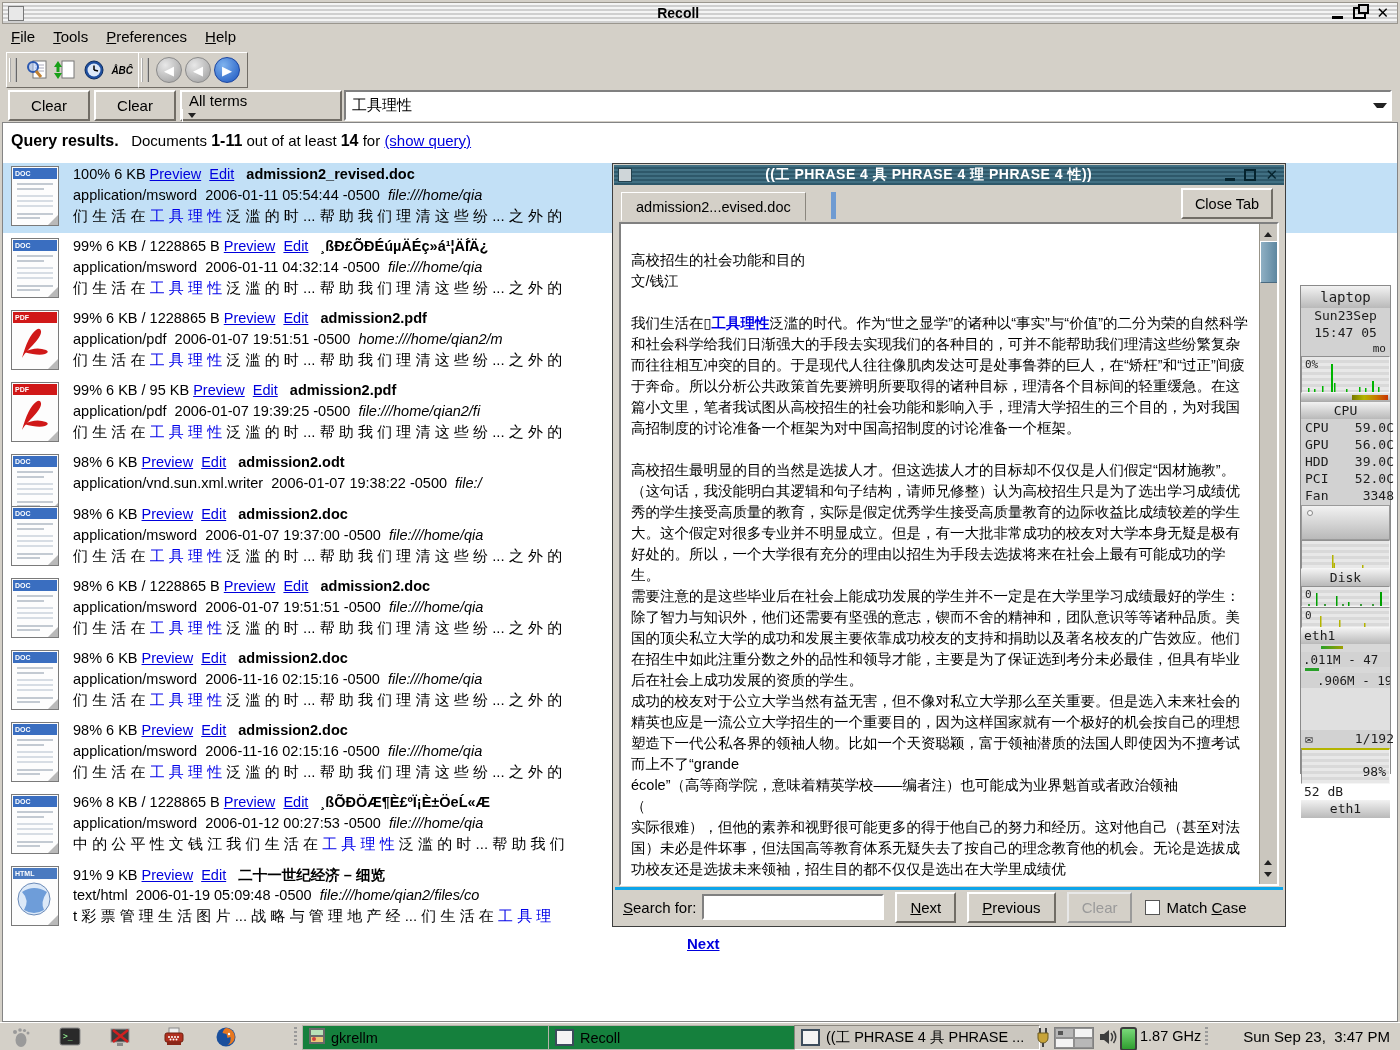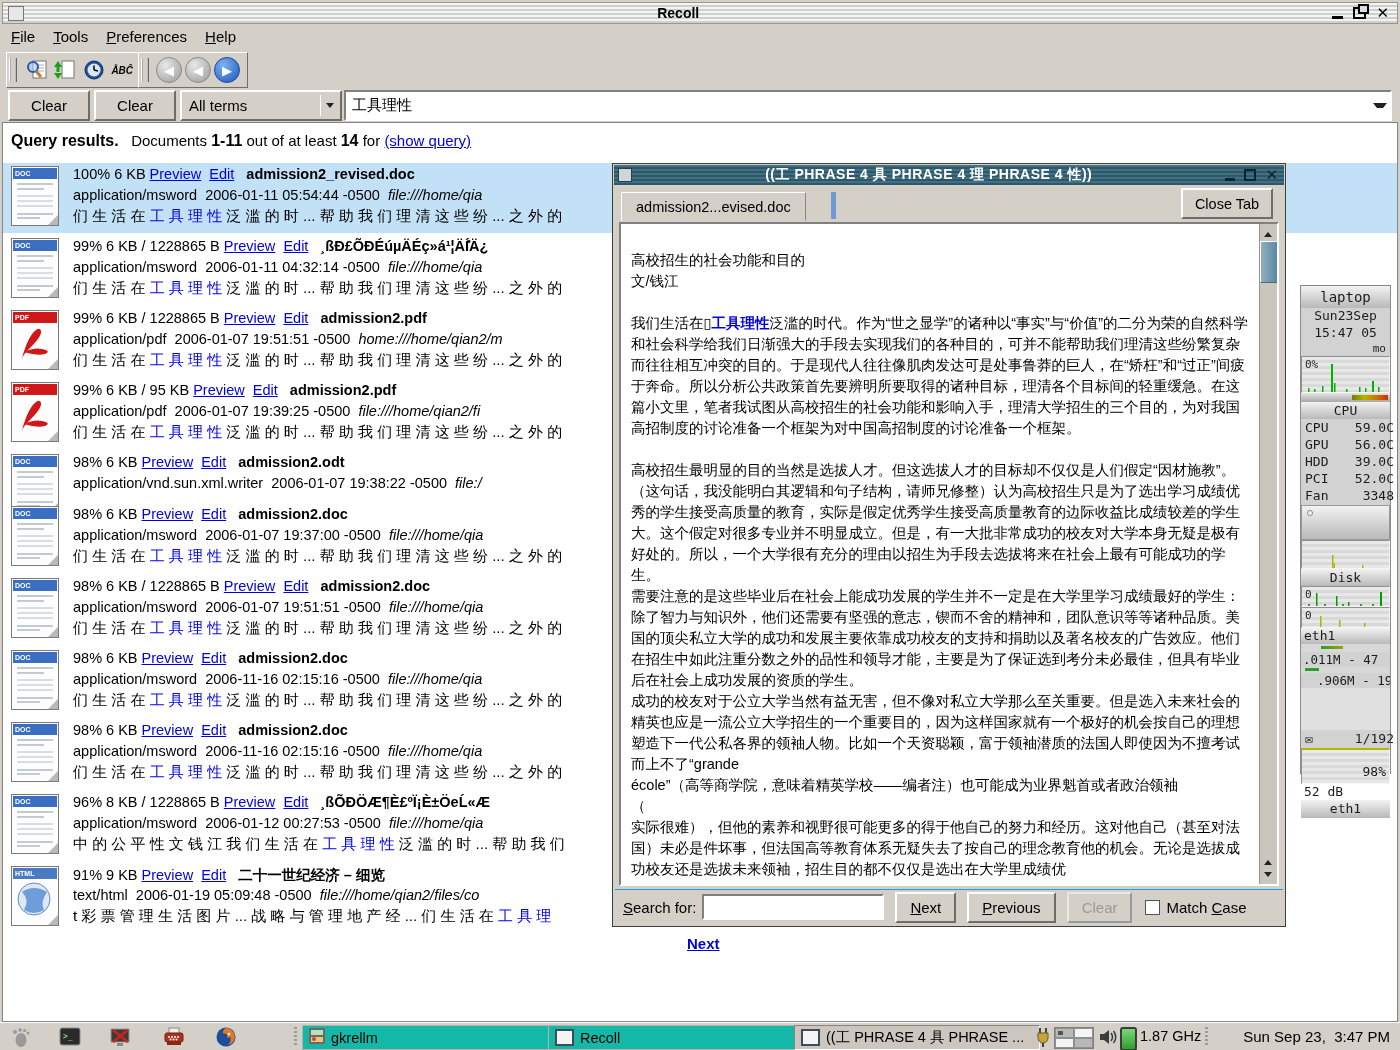--- a/index.html
+++ b/index.html
@@ -28,21 +28,21 @@
   
   .tool-group{top:52px;height:34px;display:flex;align-items:center;gap:3px;padding:0 6px 0 2px;}
   .grip{width:4px;height:24px;border-left:2px ridge #fff;border-right:2px ridge #bbb;margin-right:4px;}
   .ticon{width:26px;height:26px;display:flex;align-items:center;justify-content:center;font-style:italic;}
   .navcirc{width:24px;height:24px;border-radius:50%;display:flex;align-items:center;justify-content:center;
            color:#fff;font-size:13px;font-weight:bold;}
   .nav-dis{background:radial-gradient(circle at 35% 30%,#e8e8e8,#9a9a9a);border:1px solid #8a8a8a;}
   .nav-en{background:radial-gradient(circle at 35% 30%,#7eb2ee,#1a55c0);border:1px solid #1a44a0;}
   
   .srow-btn{top:90px;height:27px;width:78px;}
-  .combo{top:90px;left:180px;width:158px;height:27px;display:flex;align-items:center;}
+  .combo{top:90px;left:180px;width:158px;height:27px;display:flex;align-items:flex-start;flex-direction:column;}
   .combo-text{flex:1;padding-left:7px;font-size:15px;}
   .combo-arrow{width:17px;height:21px;margin-right:2px;border-left:1px solid #fff;display:flex;align-items:center;justify-content:center;}
   .tri-down{width:0;height:0;border:4px solid transparent;border-top:5px solid #222;margin-top:4px;}
   .tri-up{width:0;height:0;border:4px solid transparent;border-bottom:5px solid #222;margin-bottom:4px;}
   .query-input{top:90px;left:344px;width:1044px;height:27px;background:#fff;display:flex;align-items:center;
       border:2px solid;border-color:#808080 #fff #fff #808080;}
   .query-input span{padding-left:6px;font-size:15px;}
   .query-dd{position:absolute;right:3px;top:7px;}
   
   .results{top:122px;left:2px;width:1394px;height:898px;background:#fff;border:1px solid #848484;overflow:hidden;}
@@ -84,41 +84,41 @@
       border:2px solid;border-color:#808080 #fff #fff #808080;overflow:hidden;}
   .pv-textwrap{position:absolute;left:0;top:0;right:17px;bottom:0;overflow:hidden;padding:26px 12px 0 10px;
       font-size:14.5px;line-height:21px;}
   .para{white-space:pre-wrap;}
   .para.gap{margin-bottom:21px;}
   .pv-hi{color:#0000e8;font-weight:bold;}
   .sbar{position:absolute;top:0;right:0;bottom:0;width:17px;background:#cac6be;border-left:1px solid #989488;}
   .sb-btn{position:absolute;left:0;width:16px;height:16px;display:flex;align-items:center;justify-content:center;}
   .sb-thumb{position:absolute;left:0;top:17px;width:16px;height:40px;
       background:linear-gradient(90deg,#8fb0c4,#5d87a0);border:1px solid #fff;border-right-color:#4a6a80;border-bottom-color:#4a6a80;}
-  .pv-findbar{position:absolute;left:2px;right:2px;bottom:2px;height:34px;border-top:1px solid #0ea5e9;display:flex;align-items:center;font-size:15px;}
+  .pv-findbar{position:absolute;left:2px;right:2px;bottom:2px;height:34px;border-top:3px solid #0ea5e9;display:flex;align-items:center;font-size:15px;}
   .find-input{width:178px;height:22px;margin-left:6px;}
   .fbtn{height:27px;padding:0 13px;margin-left:11px;}
   .fbtn.dis{color:#9a9a9a;border-color:#e8e8e8 #9a9a9a #9a9a9a #e8e8e8;}
   .chk{width:13px;height:13px;background:#fff;border:1px solid #555;margin:0 6px 0 13px;}
   
   .gk{left:1300px;top:285px;width:89px;height:487px;background:#d2d2d2;border:1px solid #8a8a8a;
       font-family:"DejaVu Sans Mono","Liberation Mono",monospace;font-size:13px;color:#1c1c1c;}
   .gk .sec{position:relative;width:100%;overflow:hidden;}
   .gk .grad{background:linear-gradient(180deg,#f2f2f2,#b9b9b9);}
   .gk .chart{background:repeating-linear-gradient(180deg,#e8e8e8 0 3px,#d9d9d9 3px 6px);
       border:1px solid;border-color:#909090 #f5f5f5 #f5f5f5 #909090;}
   .gk .ctr{text-align:center;}
   .gk .lr{display:flex;justify-content:space-between;padding:0 4px;}
   .gk svg{position:absolute;left:0;bottom:0;}
   
   .taskbar{top:1022px;left:0;width:1400px;height:28px;background:#d4d0c8;border-top:1px solid #fff;}
   .launch{position:absolute;top:2px;width:24px;height:24px;display:flex;align-items:center;justify-content:center;}
   .tsep{position:absolute;top:4px;width:3px;height:20px;background:repeating-linear-gradient(180deg,#9a9a9a 0 2px,#d4d0c8 2px 4px);}
   .task{position:absolute;top:2px;height:23px;display:flex;align-items:center;gap:6px;padding-left:6px;
-        font-size:14.5px;background:#14b8a6;border:1px solid #b6b2aa;white-space:nowrap;overflow:hidden;}
+        font-size:14.5px;background:#15803d;border:1px solid #b6b2aa;white-space:nowrap;overflow:hidden;}
   .task.active{background:#cbc7bf;border-color:#8a867e #fff #fff #8a867e;}
   .winico{width:15px;height:13px;border:2px solid #3c4c5c;background:#f4f4f4;}
   .tray-txt{position:absolute;top:5px;font-size:14.5px;}
   .clock{position:absolute;right:10px;top:5px;font-size:15px;white-space:pre;}
   .pager{position:absolute;top:4px;left:1054px;width:38px;height:20px;display:grid;grid-template-columns:1fr 1fr;grid-template-rows:1fr 1fr;border:1px solid #808080;}
   .pager div{border:1px solid #909090;background:#c6c6c6;}
   .pager .cur{background:#f4f4f4;}
   .cpuchip{position:absolute;top:4px;left:1120px;width:13px;height:20px;background:linear-gradient(180deg,#79d879,#2f9e2f);border:2px solid #3c3c3c;border-radius:3px;}
   u{text-decoration:underline;}
 </style>

